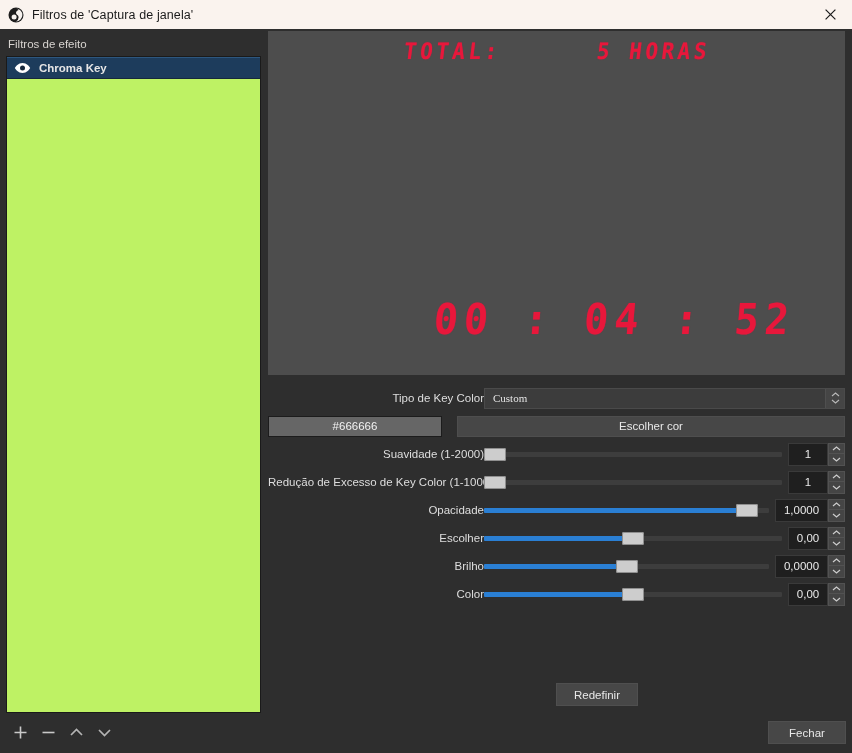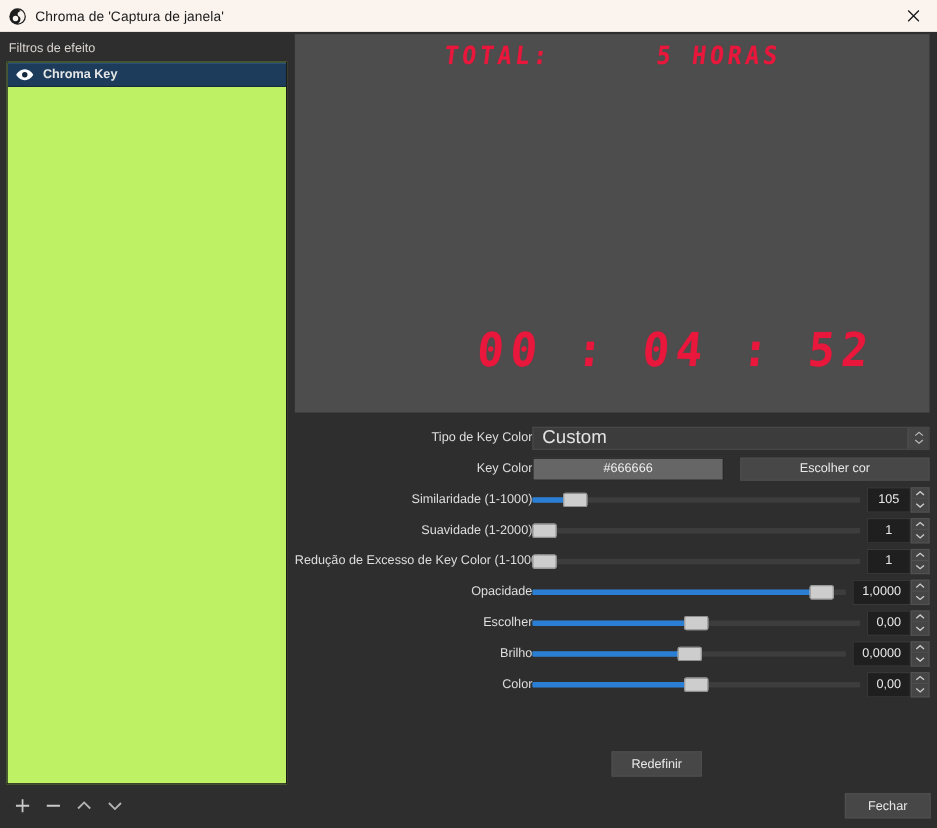--- a/index.html
+++ b/index.html
@@ -139,21 +139,21 @@
   
   .combo {
     flex: 1 1 auto;
     height: 21px;
     background: #3c3c3c;
     border: 1px solid #4a4a4a;
     display: flex; align-items: center;
     cursor: pointer;
     position: relative;
   }
-  .combo-text { font-size: 17px; color: #e4e4e4; padding-left: 8px; }
+  .combo-text { font-size: 11px; color: #e4e4e4; padding-left: 8px; font-family: Liberation Serif, serif; }
   .combo-arrows {
     margin-left: auto;
     width: 19px; height: 19px;
     background: #454545;
     border-left: 1px solid #4f4f4f;
     display: flex; flex-direction: column;
     align-items: center; justify-content: center;
     gap: 2px;
   }
 
@@ -256,21 +256,21 @@
 <body>
 
 <div id="titlebar" style="background: rgb(250, 243, 238);">
   <span id="app-icon">
     <svg width="16" height="16" viewBox="0 0 16 16">
       <circle cx="8" cy="8" r="7.5" fill="#1d1d1d"></circle>
       <path d="M8 1.6a6.4 6.4 0 0 1 0 12.8 4.6 4.6 0 0 0 2.6-4.2c0-2.2-2.6-2.3-2.6-4.4 0-1.7 1.6-2.6 2.9-2.9A6.3 6.3 0 0 0 8 1.6z" fill="#f7f2ee"></path>
       <circle cx="6.1" cy="9.9" r="2.5" fill="#f7f2ee"></circle>
     </svg>
   </span>
-  <span id="win-title">Chroma de 'Captura de janela'</span>
+  <span id="win-title">Filtros de 'Captura de janela'</span>
   <span id="close-btn">
     <svg width="11" height="11" viewBox="0 0 11 11">
       <path d="M0.6 0.6 L10.4 10.4 M10.4 0.6 L0.6 10.4" stroke="#1b1b1b" stroke-width="1.2"></path>
     </svg>
   </span>
 </div>
 
 <div id="left-label">Filtros de efeito</div>
 
 <div id="filters-list">
@@ -325,48 +325,24 @@
             <path d="M1 4 L4.5 1 L8 4" stroke="#b9b9b9" stroke-width="1.1" fill="none"></path>
           </svg>
         <svg width="9" height="5" viewBox="0 0 9 5">
             <path d="M1 1 L4.5 4 L8 1" stroke="#b9b9b9" stroke-width="1.1" fill="none"></path>
           </svg>
       </span>
     </div>
   </div>
 
   <div class="prop-row">
-    <div class="prop-label">Key Color</div>
     <div class="colorbtn" style="background: rgb(102, 102, 102);">#666666</div>
     <div class="pickbtn">Escolher cor</div>
   </div>
 
-  <div class="prop-row">
-    <div class="prop-label">Similaridade (1-1000)</div>
-    <div class="slider">
-      <div class="sl-track" style="background: rgb(61, 61, 61);"></div>
-      <div class="sl-fill" style="width: 10%; background: rgb(42, 127, 212);"></div>
-      <div class="sl-thumb" style="left: calc(10% - 2.2px);"></div>
-    </div>
-    <div class="spin">
-      <div class="spin-val" style="width:40px">105</div>
-      <div class="spin-btns">
-        <div class="spin-up">
-            <svg width="9" height="5" viewBox="0 0 9 5">
-              <path d="M1 4 L4.5 1 L8 4" stroke="#cdcdcd" stroke-width="1.2" fill="none"></path>
-            </svg>
-          </div>
-        <div class="spin-dn">
-            <svg width="9" height="5" viewBox="0 0 9 5">
-              <path d="M1 1 L4.5 4 L8 1" stroke="#cdcdcd" stroke-width="1.2" fill="none"></path>
-            </svg>
-          </div>
-      </div>
-    </div>
-  </div>
 
   <div class="prop-row">
     <div class="prop-label">Suavidade (1-2000)</div>
     <div class="slider">
       <div class="sl-track" style="background: rgb(61, 61, 61);"></div>
       <div class="sl-fill" style="width: 0%; background: rgb(42, 127, 212);"></div>
       <div class="sl-thumb" style="left: calc(0% + 0px);"></div>
     </div>
     <div class="spin">
       <div class="spin-val" style="width:40px">1</div>

